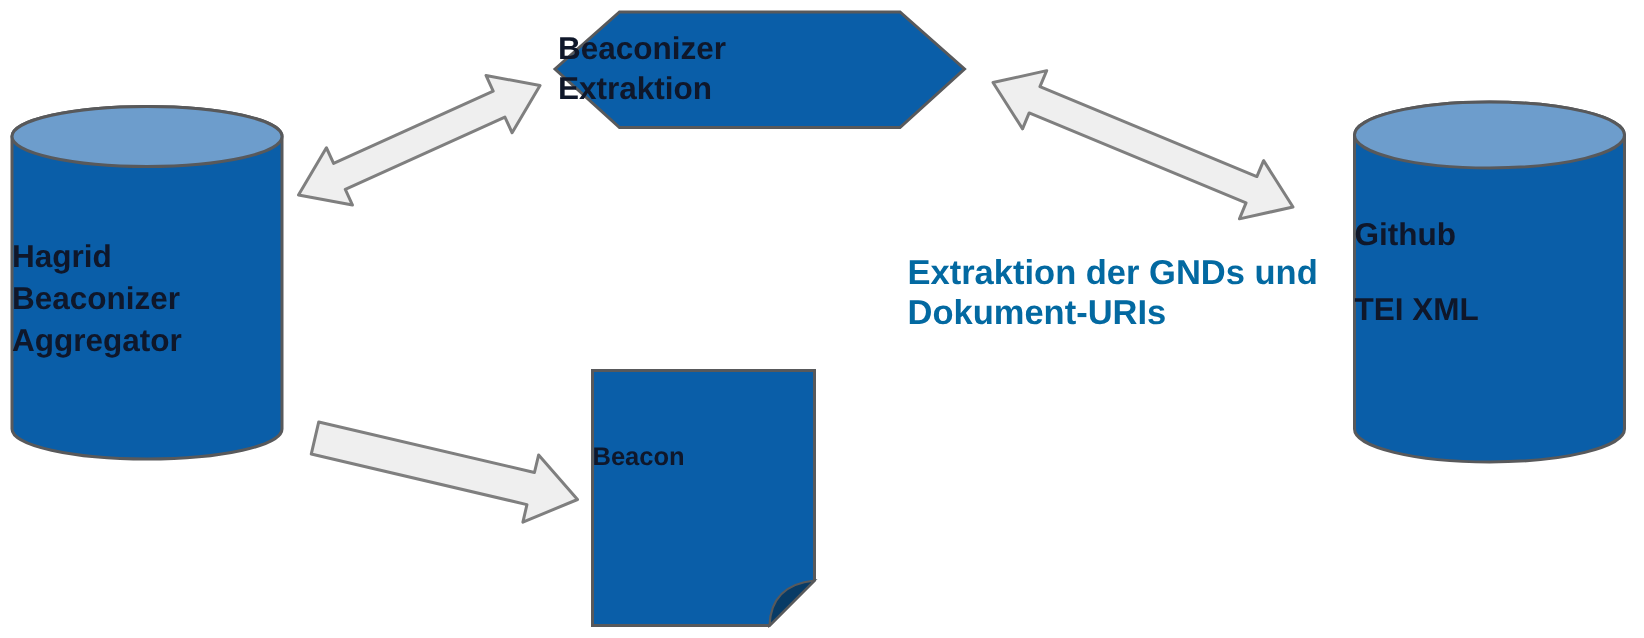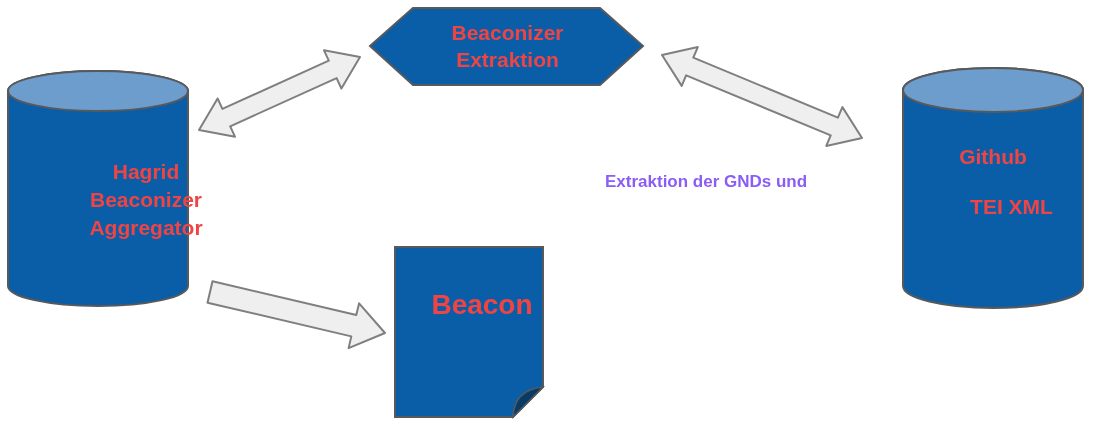--- a/index.html
+++ b/index.html
@@ -5,32 +5,32 @@
   html,body { margin:0; padding:0; background:#ffffff; }
   .canvas {
     position:relative; width:1096px; height:425px; background:#ffffff;
     font-family:"Liberation Sans", sans-serif; overflow:hidden;
   }
   .shapes { position:absolute; left:0; top:0; }
   .node-shape { stroke:#58595b; stroke-width:2; }
   .arrow-shape { stroke:#7f7f7f; stroke-width:2; stroke-linejoin:round; }
   .fold-shape { stroke:#58595b; stroke-width:1.5; }
   .label {
-    position:absolute; font-weight:bold; color:#ef4444;
-    text-align:center; white-space:nowrap;
+    position:absolute; font-weight:bold; color:#0f172a;
+    text-align:left; white-space:nowrap;
   }
   .label span { display:block; }
-  .lbl-hagrid   { left:8px;   top:158px; width:180px; font-size:21px; line-height:28px;padding-left:48px; }
+  .lbl-hagrid   { left:8px;   top:158px; width:180px; font-size:21px; line-height:28px; }
   .lbl-hex      { left:372px; top:19px;  width:271px; font-size:21px; line-height:27px; }
   .lbl-github-t { left:903px; top:143px; width:180px; font-size:21px; line-height:27px; }
   .lbl-github-s { left:903px; top:193px; width:217px; font-size:21px; line-height:27px; }
-  .lbl-beacon   { left:395px; top:293px; width:174px; font-size:28px; line-height:24px; }
+  .lbl-beacon   { left:395px; top:293px; width:174px; font-size:17px; line-height:24px; }
   .lbl-note {
-    left:605px; top:168px; width:300px; font-size:17px; line-height:27px;
-    text-align:left; color:#8b5cf6;
+    left:605px; top:168px; width:300px; font-size:23px; line-height:27px;
+    text-align:left; color:#0369a1;
   }
 </style>
 </head>
 <body>
 
 <div class="canvas">
 
   <svg class="shapes" width="1096" height="425" viewBox="0 0 1096 425">
 
     <polygon class="arrow-shape" points="199,130 235,136.7 230.2,126.3 336.6,78.1 341.4,88.5 360,57 324,50.3 328.8,60.7 222.4,108.9 217.6,98.5" fill="#efefef"></polygon>
@@ -74,15 +74,16 @@
   <div class="label lbl-github-s">
     <span>TEI XML</span>
   </div>
 
   <div class="label lbl-beacon">
     <span>Beacon</span>
   </div>
 
   <div class="label lbl-note">
     <span>Extraktion der GNDs und</span>
+    <span>Dokument-URIs</span>
   </div>
 
 </div>
 
 </body></html>

